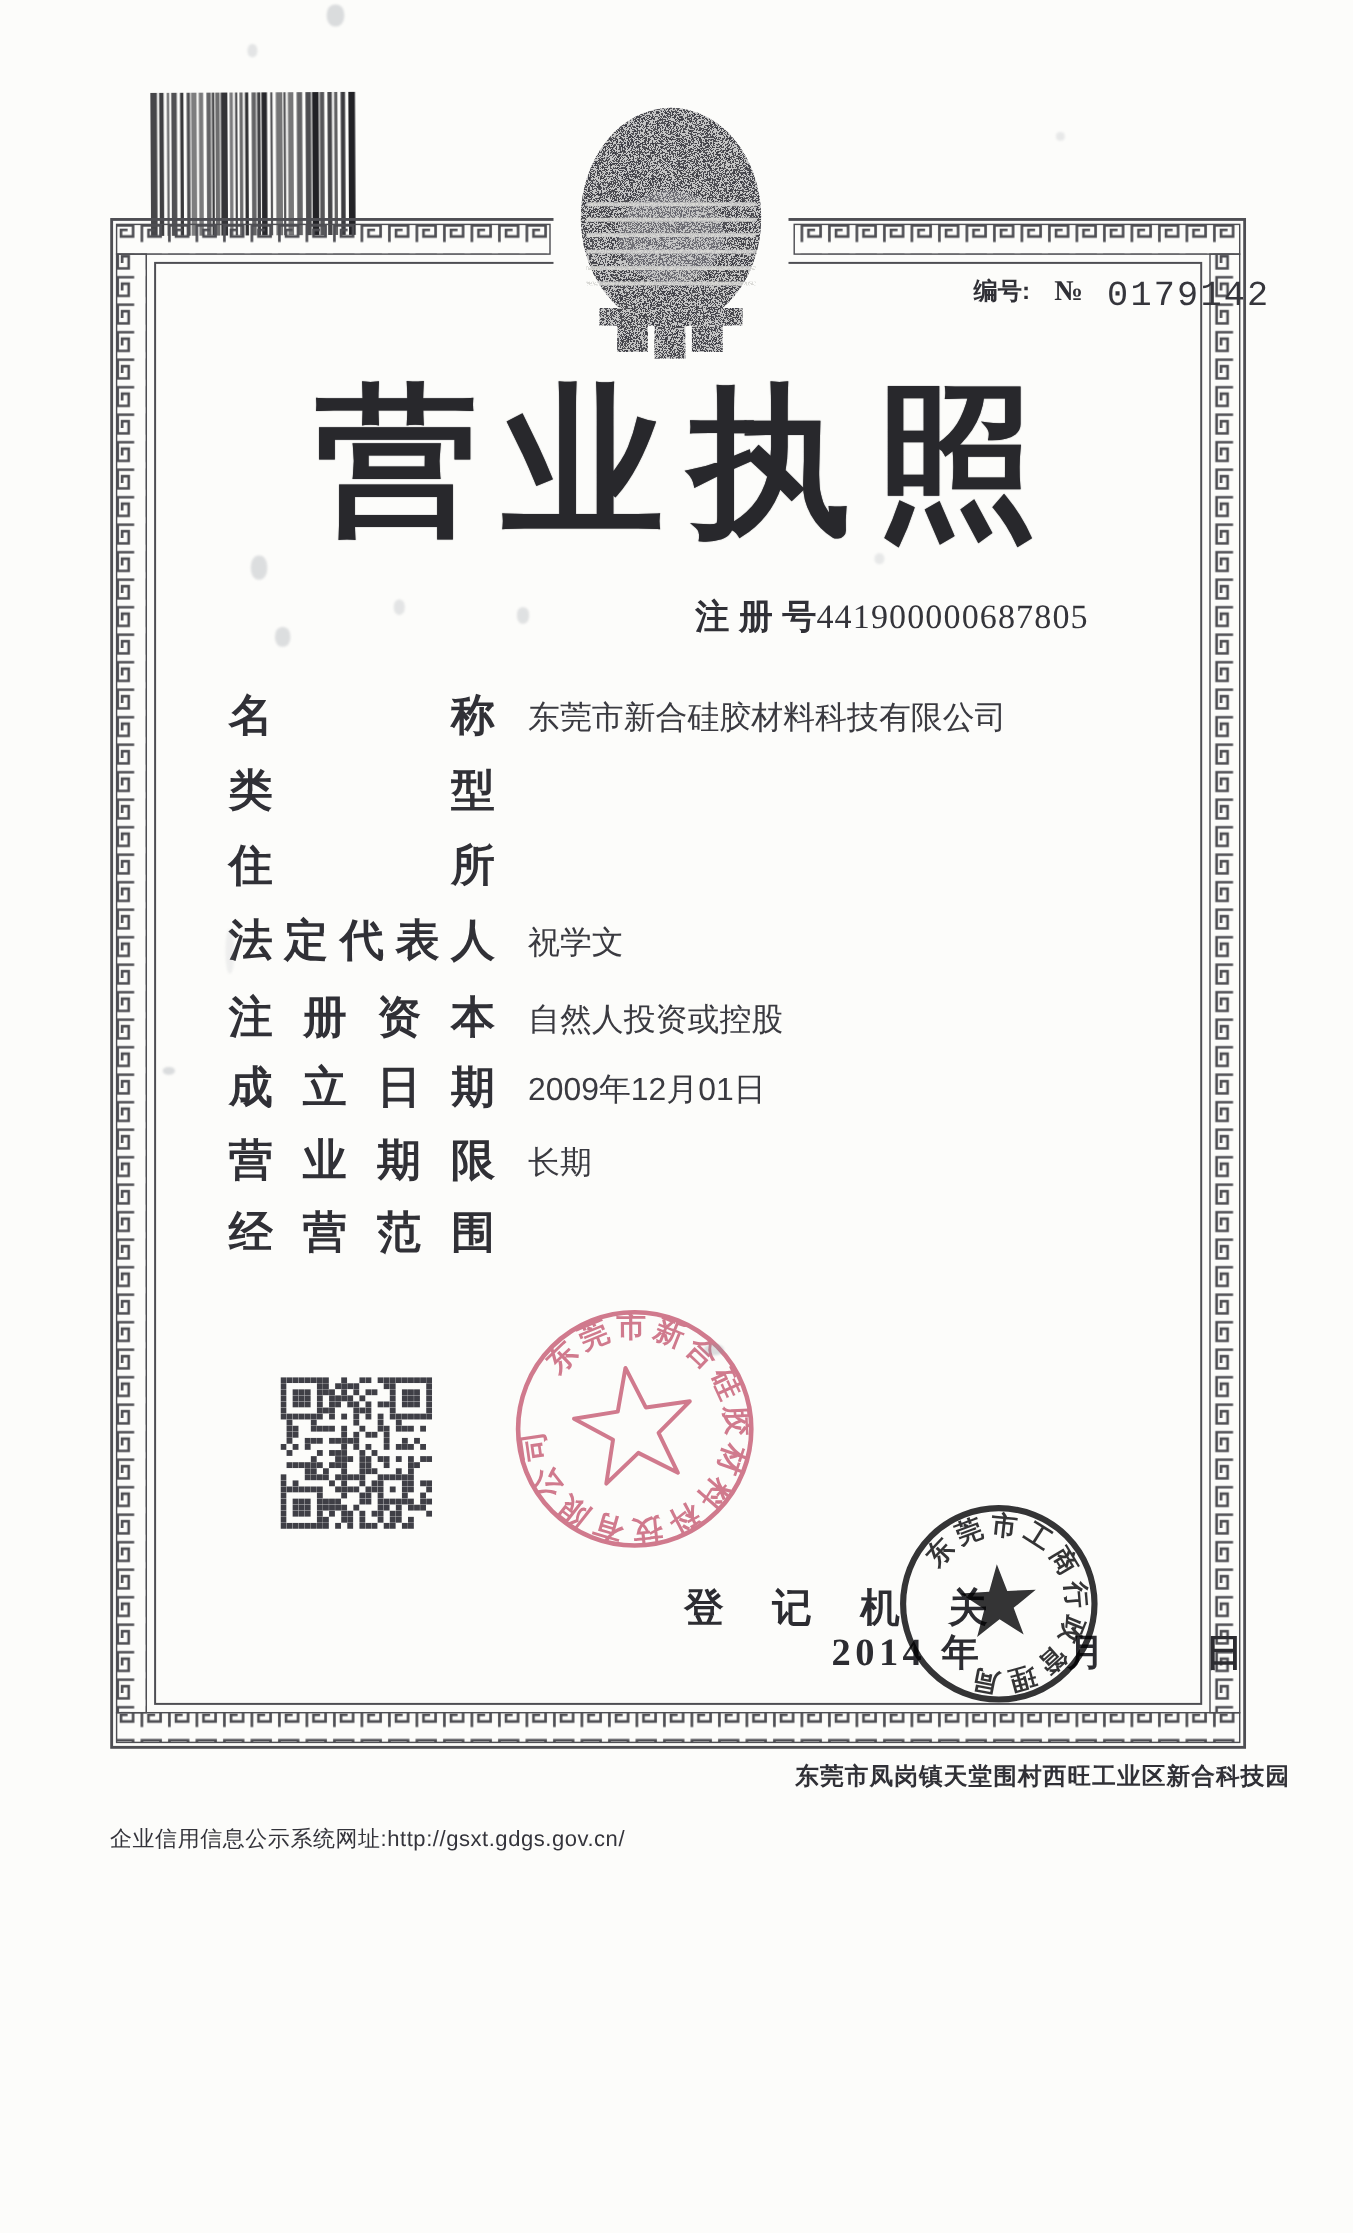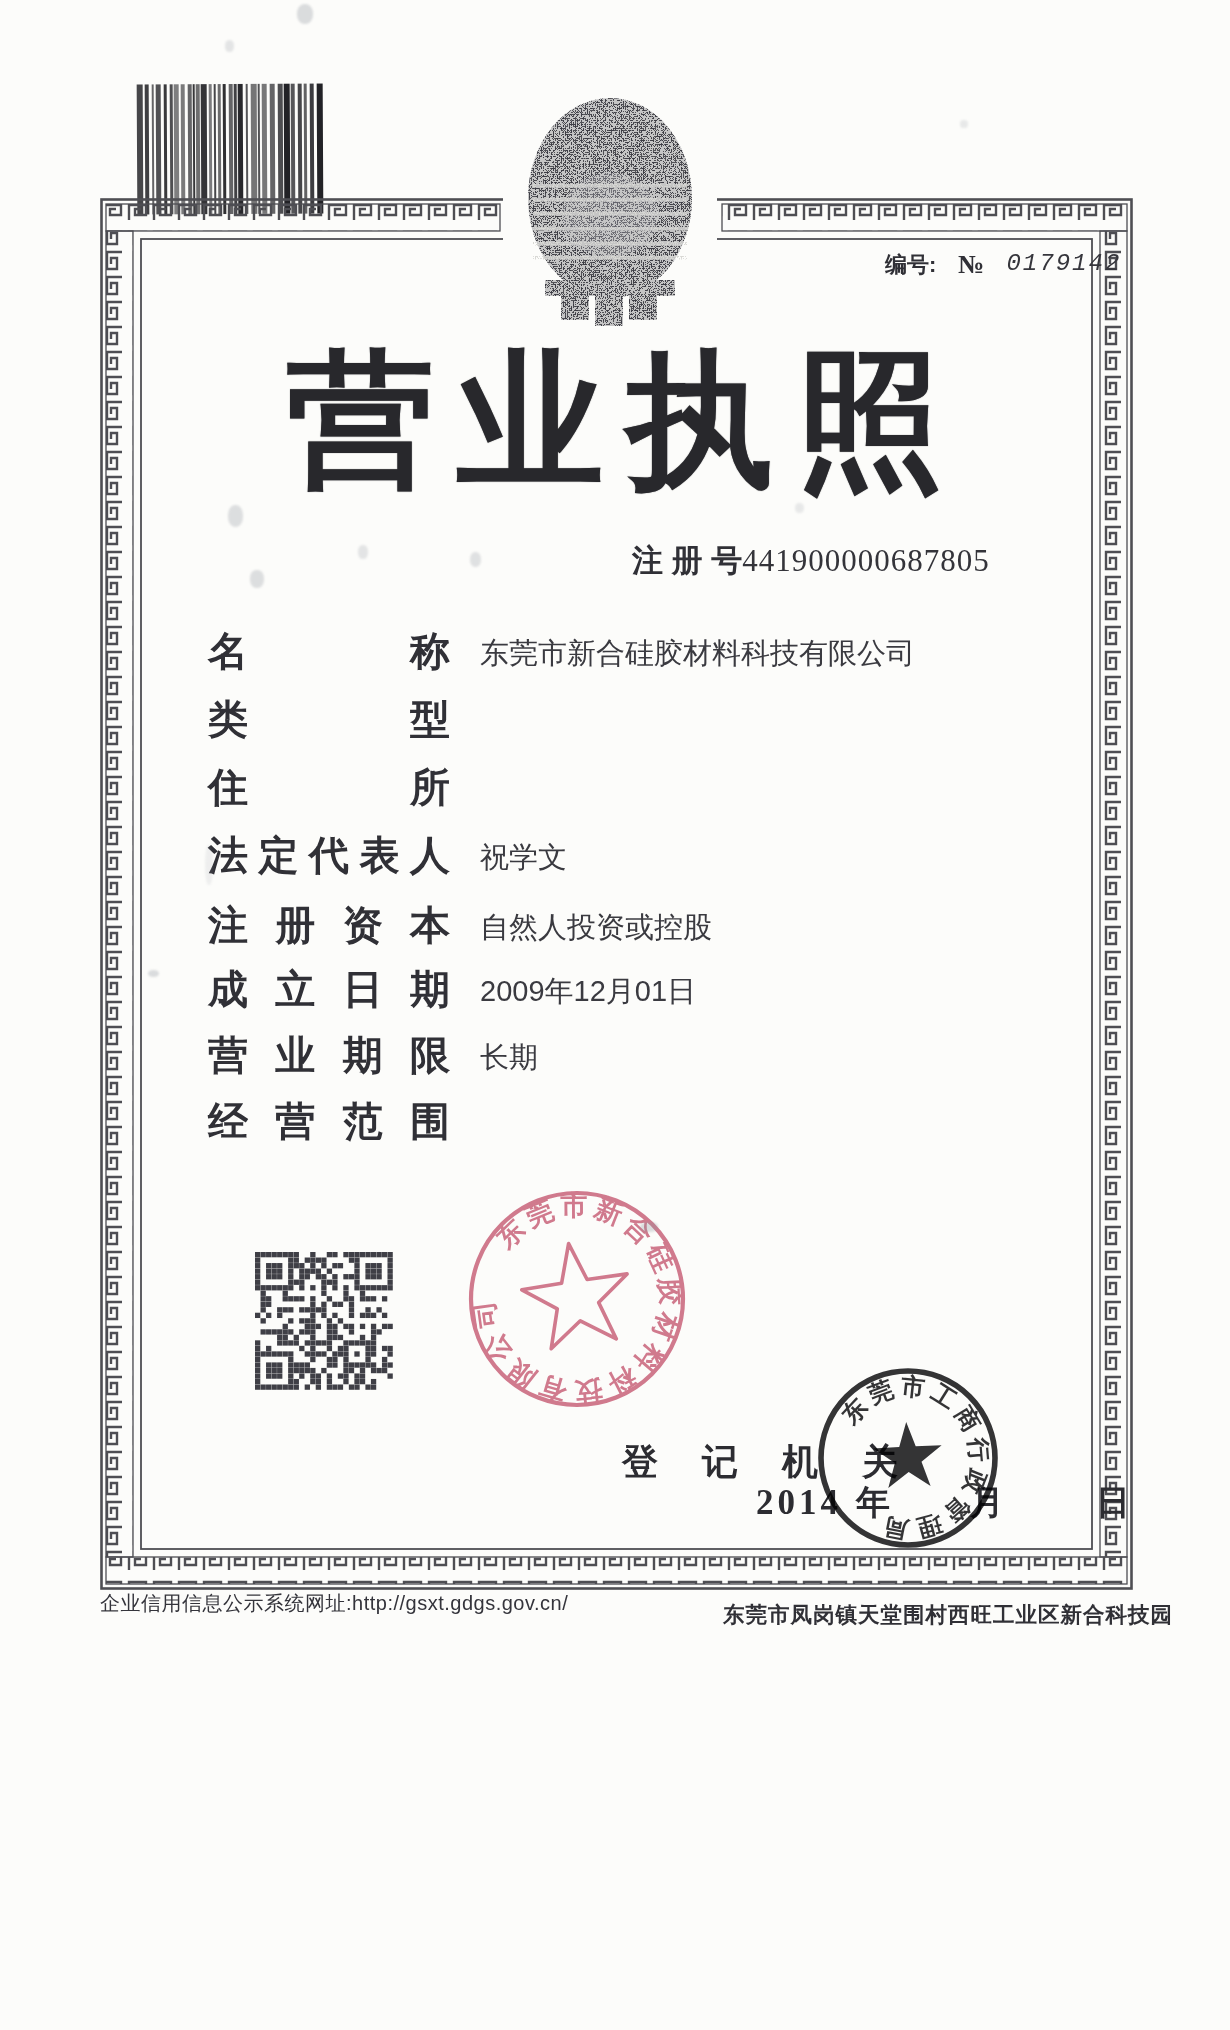--- a/index.html
+++ b/index.html
@@ -18,21 +18,21 @@
   .barcode .bar{height:100%;}
 
   
   .frame{position:absolute;left:100px;top:198px;}
   .emblem{position:absolute;left:503px;top:80px;}
 
   
   .serial{position:absolute;left:845px;top:250px;display:flex;align-items:flex-start;gap:22px;color:var(--ink);margin-left:40px;}
   .serial .s-label{font-size:22px;font-weight:600;}
   .serial .s-sym{font-size:26px;font-weight:700;font-family:"Liberation Serif",serif;}
-  .serial .s-num{font-size:24px;letter-spacing:2px;font-family:"Liberation Mono",monospace;color:#36363c;font-style:italic;}
+  .serial .s-num{font-size:32px;letter-spacing:2px;font-family:"Liberation Mono",monospace;color:#36363c;}
 
   
   .license-title{position:absolute;left:287px;top:340px;width:656px;height:162px;display:flex;justify-content:space-between;align-items:flex-start;font-size:147px;line-height:160px;font-weight:900;color:#28282c;text-shadow:0 0 1px rgba(40,40,44,.8);}
 
   
   .regline{position:absolute;left:632px;top:540px;display:flex;align-items:baseline;color:var(--ink);}
   .regline .r-label{font-size:31px;font-weight:600;white-space:pre;}
   .regline .r-num{font-size:31px;letter-spacing:1px;font-family:"Liberation Serif",serif;color:#34343a;}
 
   
@@ -51,21 +51,21 @@
 
   
   .registrar{position:absolute;left:622px;top:1438px;font-size:36px;font-weight:600;letter-spacing:44px;color:#2c2c31;white-space:nowrap;}
   .dateline{position:absolute;left:756px;top:1480px;display:flex;align-items:baseline;color:#2c2c31;font-weight:600;}
   .dateline .d-year{font-size:35px;letter-spacing:4px;font-family:"Liberation Serif",serif;}
   .dateline .d-u1{font-size:34px;margin-left:14px;}
   .dateline .d-u2{font-size:34px;margin-left:80px;}
   .dateline .d-u3{font-size:34px;margin-left:92px;}
 
   
-  .footer-left{position:absolute;left:100px;top:1590px;font-size:20px;letter-spacing:.5px;color:#34343b;}
+  .footer-left{position:absolute;left:100px;top:1658px;font-size:20px;letter-spacing:.5px;color:#34343b;}
   .footer-right{position:absolute;left:723px;top:1600px;font-size:21.5px;font-weight:600;letter-spacing:1px;color:#303036;}
 
   
   .smudge{position:absolute;background:#8d939c;border-radius:45%;filter:blur(1.2px);}
 </style>
 </head>
 <body>
 
 <div class="page">
 

